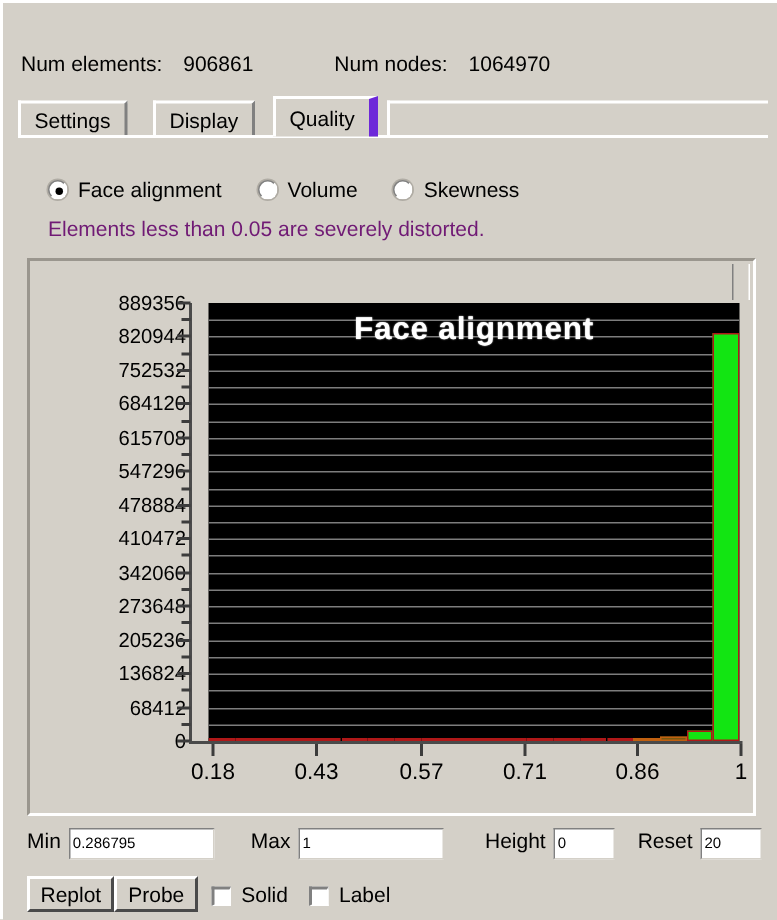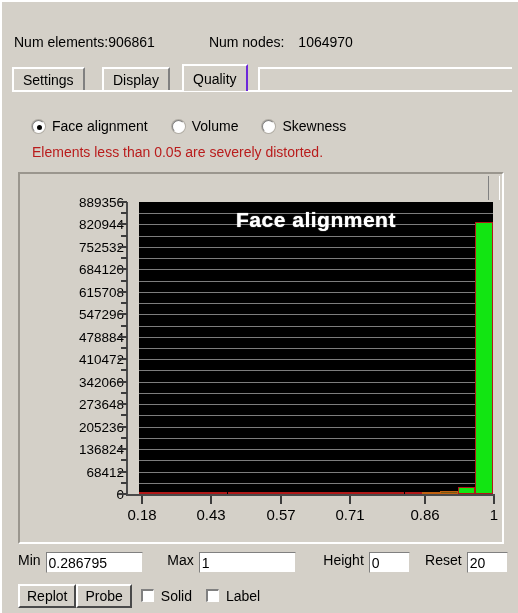--- a/index.html
+++ b/index.html
@@ -51,21 +51,21 @@
     background: #000000;
   }
   
   .info-row {
     position: absolute; left: 0; top: 28px;
     width: 518px; height: 24px;
     display: flex; align-items: center;
     font-size: 14px; color: #000000;
   }
   .info-lbl { margin-left: 12px; }
-  .info-val { }
+  .info-val { margin-left: 14px; }
   .info-lbl2 { margin-left: 54px; }
   .info-val2 { margin-left: 14px; }
   
   .tabstrip {
     position: absolute; left: 10px; top: 63px;
     width: 500px; height: 26px;
   }
   .tab {
     position: absolute;
     bottom: 0;
@@ -74,21 +74,21 @@
     display: flex; align-items: center; justify-content: center;
     font-size: 14px; color: #000000;
     background: #d4d0c8;
     border-left: 2px solid #ffffff;
     border-top: 2px solid #ffffff;
     border-right: 2px solid #808080;
     white-space: nowrap;
   }
   .tab.active {
     height: 27px;
-    border-right: 2px solid #6d28d9;
+    border-right: 6px solid #6d28d9;
     z-index: 5;
   }
   .tab-filler {
     position: absolute;
     bottom: 0; height: 24px;
     border-left: 2px solid #ffffff;
     border-top: 2px solid #ffffff;
     background: #d4d0c8;
   }
   .tabline {
@@ -117,21 +117,21 @@
   }
   .radio.checked::after {
     content: "";
     position: absolute; left: 4px; top: 4px;
     width: 5px; height: 5px; border-radius: 50%;
     background: #000000;
   }
   .radio-label { margin-left: 7px; white-space: nowrap; }
   .note {
     position: absolute; left: 30px; top: 142px;
-    font-size: 14px; color: #b91c1c;
+    font-size: 14px; color: #701a75;
     white-space: nowrap;
     text-align: center;
   }
   
   .plot-panel {
     position: absolute; left: 16px; top: 170px;
     width: 486px; height: 372px;
     background: #d4d0c8;
     border-top: 2px solid #9a968e;
     border-left: 2px solid #9a968e;
@@ -242,21 +242,21 @@
     display: flex; align-items: flex-start;
     font-size: 14px;
   }
   .ctrl-label { margin-right: 5px; white-space: nowrap; }
   .textinput {
     height: 21px;
     background: #ffffff;
     border: 1px solid #808080;
     border-right-color: #d4d0c8;
     border-bottom-color: #d4d0c8;
-    font-size: 14px;
+    font-size: 10px;
     font-family: "Liberation Sans", sans-serif;
     color: #000000;
     padding: 0 2px;
     display: flex; align-items: center;
     overflow: hidden;
     white-space: nowrap;
   }
   .ctrl-row2 {
     position: absolute; left: 16px; top: 581px;
     width: 490px; height: 25px;
@@ -269,21 +269,21 @@
     display: flex; align-items: center; justify-content: center;
     background: #d4d0c8;
     border-top: 2px solid #ffffff;
     border-left: 2px solid #ffffff;
     border-right: 2px solid #4a4a4a;
     border-bottom: 2px solid #4a4a4a;
     font-size: 14px; color: #000000;
     white-space: nowrap;
   }
   .checkbox-item {
-    display: flex; align-items: center;
+    display: flex; align-items: flex-end;
     margin-left: 9px;
   }
   .checkbox {
     width: 13px; height: 13px;
     background: #ffffff;
     border-top: 2px solid #808080;
     border-left: 2px solid #808080;
     border-right: 1px solid #ffffff;
     border-bottom: 1px solid #ffffff;
     flex: 0 0 auto;

